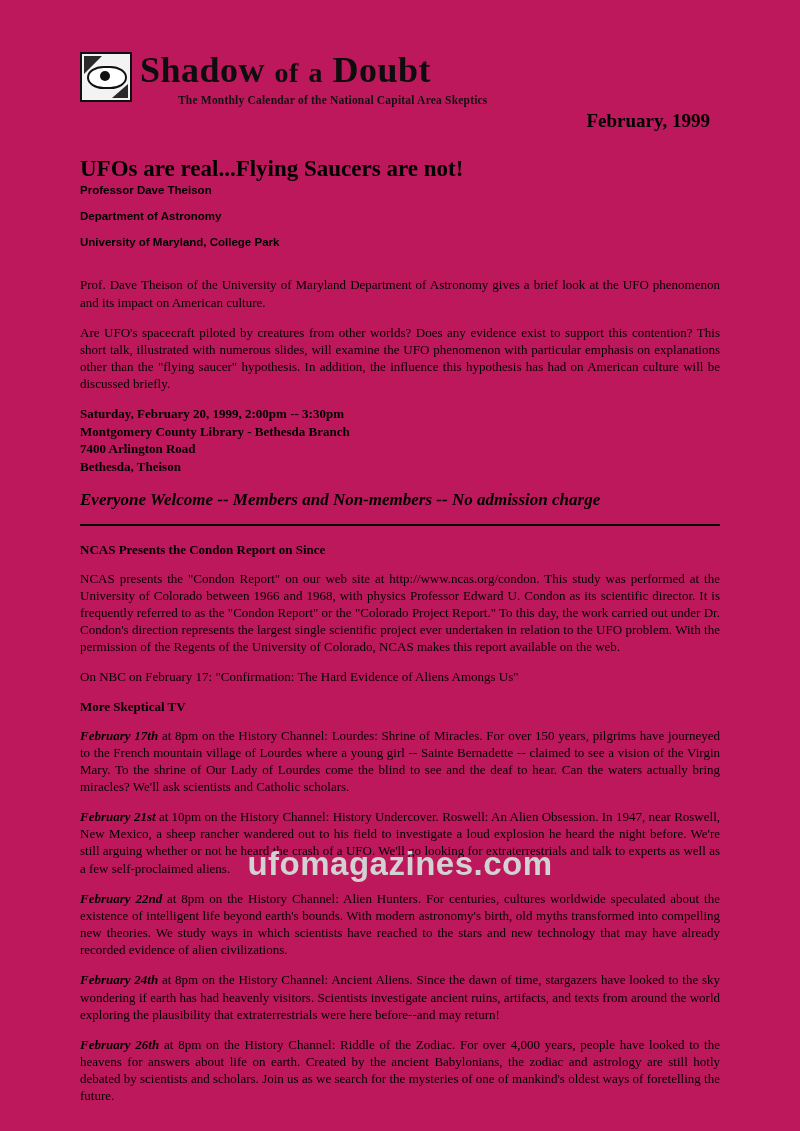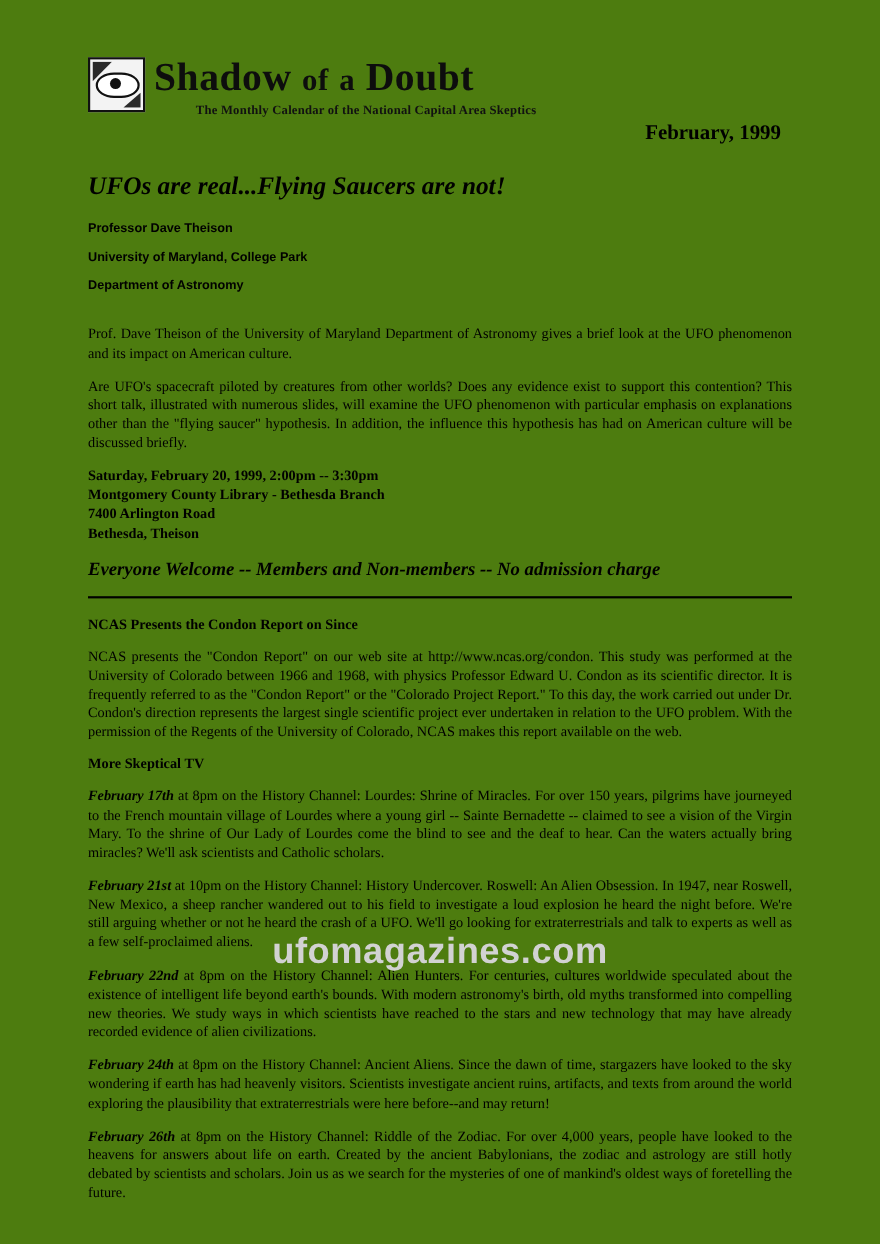--- a/index.html
+++ b/index.html
@@ -4,21 +4,21 @@
 <style>
   html, body {
     margin: 0;
     padding: 0;
     background: #9a9a9a;
   }
   .page {
     position: relative;
     width: 800px;
     height: 1131px;
-    background: #4d7c0f;
+    background: #be185d;
     margin: 0 auto;
     overflow: hidden;
     font-family: "Liberation Serif", serif;
     color: #000000;
   }
   .content {
     position: absolute;
     left: 80px;
     top: 50px;
     width: 640px;
@@ -111,23 +111,22 @@
     font-family: "Liberation Serif", serif;
     font-weight: bold;
     font-size: 19px;
     color: #000;
   }
   
   h1.headline {
     font-family: "Liberation Serif", serif;
     font-size: 23px;
     font-weight: bold;
-    margin: 28px 0 20px 0;
+    margin: 28px 0 2px 0;
     line-height: 1.15;
-    font-style: italic;
   }
   .byline {
     font-family: "Liberation Sans", sans-serif;
     font-size: 11.5px;
     font-weight: bold;
     margin: 0 0 14px 0;
   }
   .affil {
     font-family: "Liberation Sans", sans-serif;
     font-size: 11.5px;
@@ -218,42 +217,43 @@
             <span>Doubt</span>
           </div>
           <div class="tagline">The Monthly Calendar of the National Capital Area Skeptics</div>
         </div>
       </div>
       <div class="issue-date">February, 1999</div>
     </div>
 
     <h1 class="headline">UFOs are real...Flying Saucers are not!</h1>
     <div class="byline">Professor Dave Theison</div>
+    <div class="affil">Department of Astronomy</div>
     <div class="affil">University of Maryland, College Park</div>
-    <div class="affil">Department of Astronomy</div>
 
     <div class="spacer-lg"></div>
 
     <p class="body">Prof. Dave Theison of the University of Maryland Department of Astronomy gives a brief look at the UFO phenomenon and its impact on American culture.</p>
     <p class="body">Are UFO's spacecraft piloted by creatures from other worlds? Does any evidence exist to support this contention? This short talk, illustrated with numerous slides, will examine the UFO phenomenon with particular emphasis on explanations other than the "flying saucer" hypothesis. In addition, the influence this hypothesis has had on American culture will be discussed briefly.</p>
 
     <div class="details">
       <div>Saturday, February 20, 1999, 2:00pm -- 3:30pm</div>
       <div>Montgomery County Library - Bethesda Branch</div>
       <div>7400 Arlington Road</div>
       <div>Bethesda, Theison</div>
     </div>
 
     <div class="welcome">Everyone Welcome -- Members and Non-members -- No admission charge</div>
 
     <hr class="rule">
 
     <h2 class="sub">NCAS Presents the Condon Report on Since</h2>
     <p class="body">NCAS presents the "Condon Report" on our web site at http://www.ncas.org/condon. This study was performed at the University of Colorado between 1966 and 1968, with physics Professor Edward U. Condon as its scientific director. It is frequently referred to as the "Condon Report" or the "Colorado Project Report." To this day, the work carried out under Dr. Condon's direction represents the largest single scientific project ever undertaken in relation to the UFO problem. With the permission of the Regents of the University of Colorado, NCAS makes this report available on the web.</p>
 
+    <p class="body">On NBC on February 17: "Confirmation: The Hard Evidence of Aliens Amongs Us"</p>
 
     <h2 class="sub">More Skeptical TV</h2>
 
     <p class="tv-item">
       <span class="dateem">February 17th</span><span> at 8pm on the History Channel: Lourdes: Shrine of Miracles. For over 150 years, pilgrims have journeyed to the French mountain village of Lourdes where a young girl -- Sainte Bernadette -- claimed to see a vision of the Virgin Mary. To the shrine of Our Lady of Lourdes come the blind to see and the deaf to hear. Can the waters actually bring miracles? We'll ask scientists and Catholic scholars.</span>
     </p>
     <p class="tv-item">
       <span class="dateem">February 21st</span><span> at 10pm on the History Channel: History Undercover. Roswell: An Alien Obsession. In 1947, near Roswell, New Mexico, a sheep rancher wandered out to his field to investigate a loud explosion he heard the night before. We're still arguing whether or not he heard the crash of a UFO. We'll go looking for extraterrestrials and talk to experts as well as a few self-proclaimed aliens.</span>
     </p>
     <p class="tv-item">

